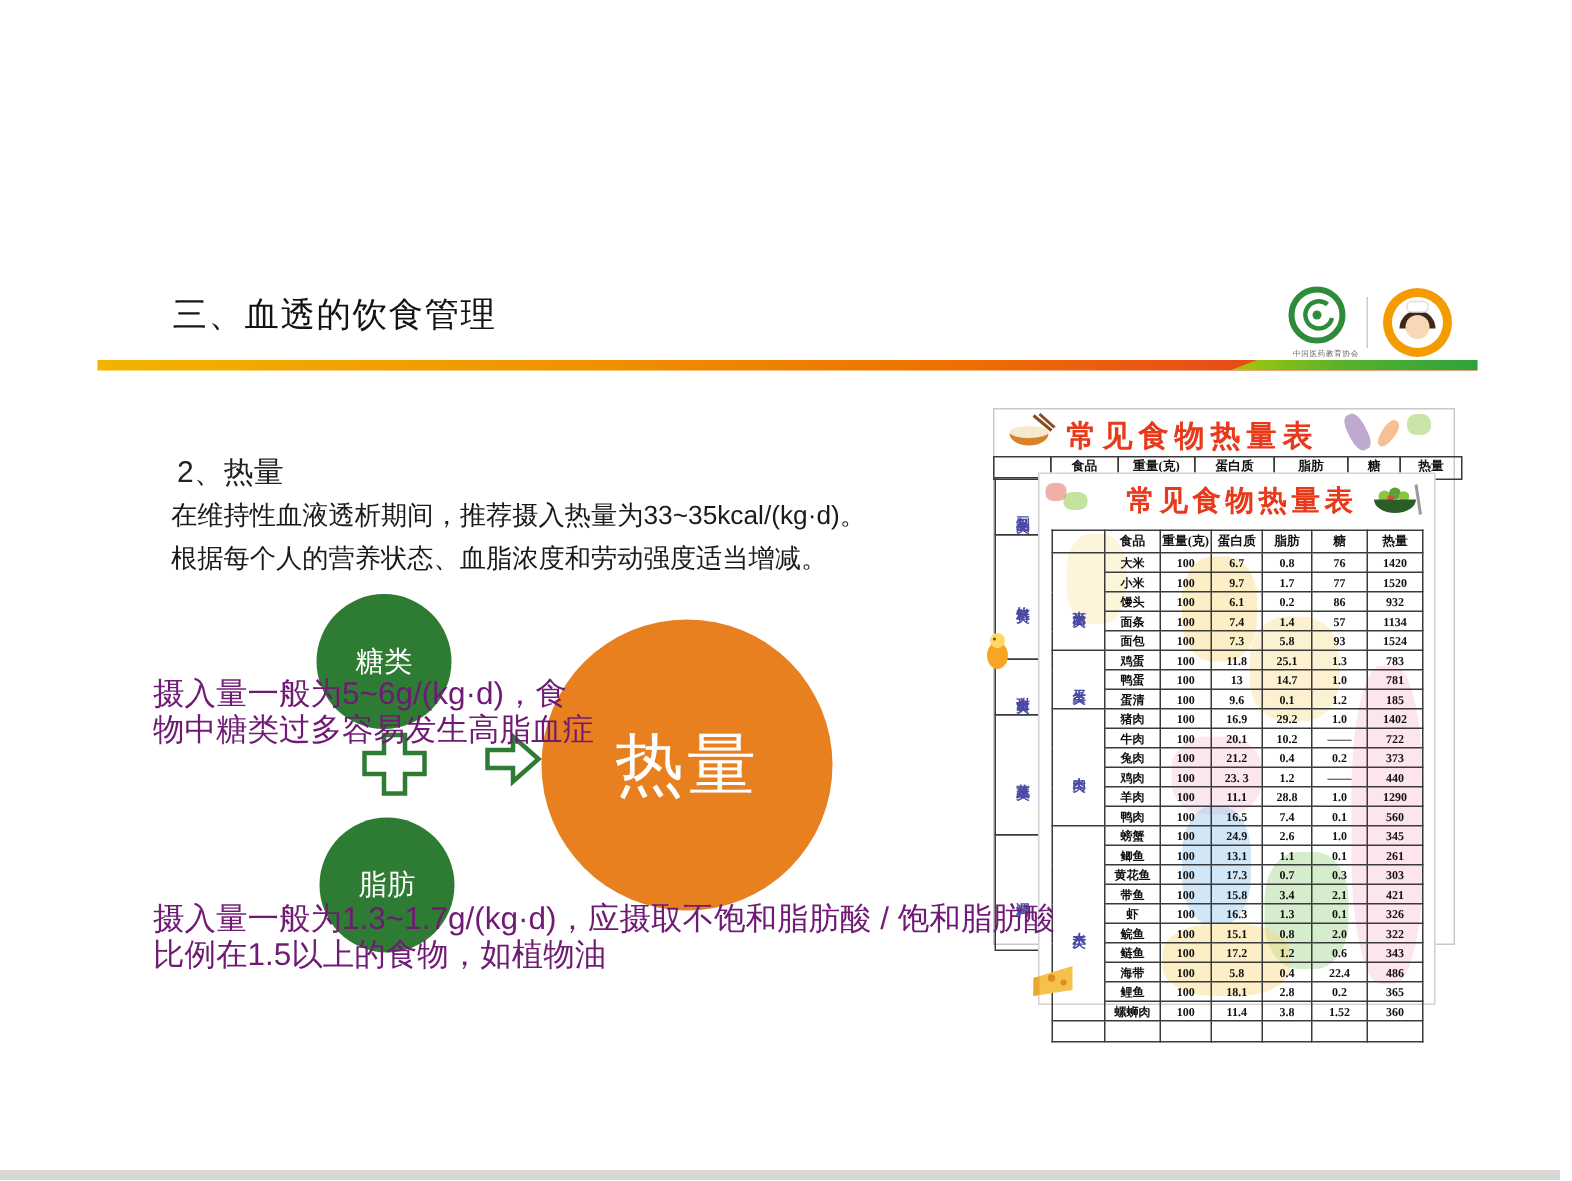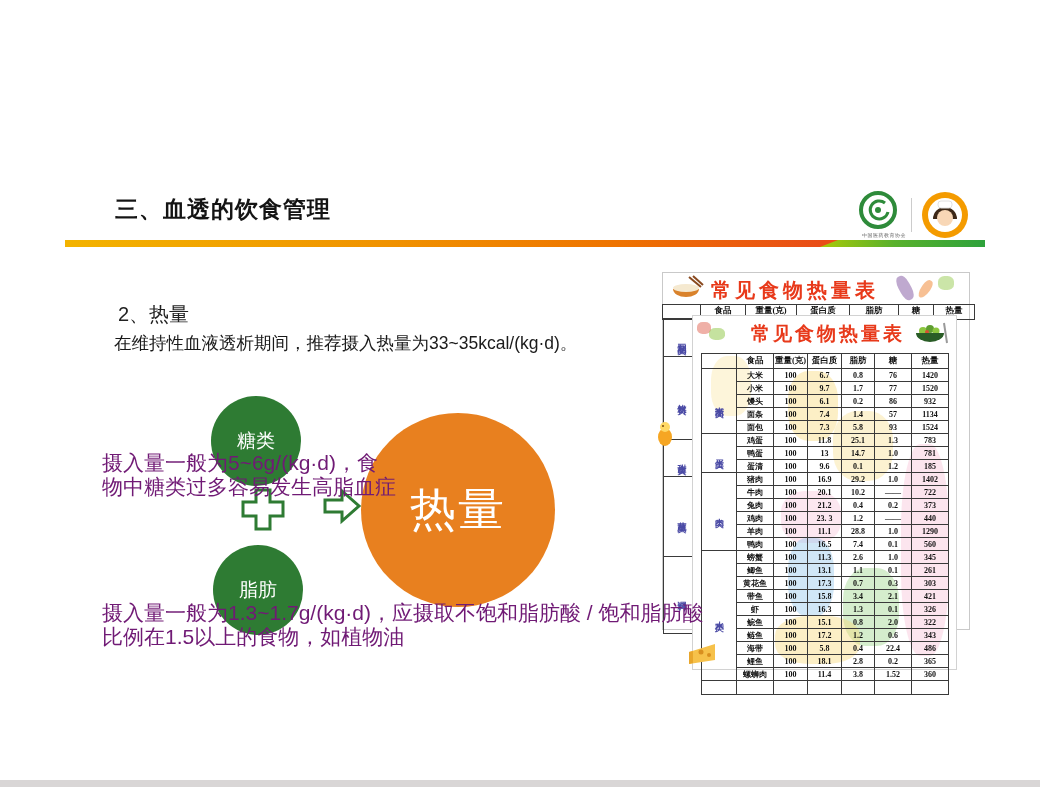--- a/index.html
+++ b/index.html
@@ -1,21 +1,21 @@
 <!DOCTYPE html>
 <html><head>
 <meta charset="utf-8">
 <style>
   html,body{margin:0;padding:0;background:#fff;}
   .slide{position:relative;width:1048px;height:787px;background:#ffffff;overflow:hidden;
          font-family:"Liberation Sans",sans-serif;color:#1a1a1a;}
   .abs{position:absolute;}
 
   
-  .slide-title{left:115px;top:194px;font-size:23px;font-weight:bold;color:#141414;letter-spacing:1px;}
+  .slide-title{left:115px;top:194px;font-size:23px;font-weight:normal;color:#141414;letter-spacing:1px;}
   .rule{left:65px;top:240px;width:920px;height:7px;
         background:linear-gradient(90deg,#f3b300 0%,#f09200 35%,#ee7300 60%,#e94d17 82%);}
   .rule-green{right:0;top:0;width:165px;height:7px;
         background:linear-gradient(90deg,#a9c908 0%,#59b12c 45%,#2ea23c 100%);
         clip-path:polygon(18px 0,100% 0,100% 100%,0 100%);}
   .logos{left:854px;top:190px;width:132px;height:50px;}
   .logo-divider{left:57px;top:8px;width:1px;height:34px;background:#cccccc;}
   .assoc-name{left:-8px;top:42px;width:76px;text-align:center;font-size:5px;color:#666;letter-spacing:.5px;}
 
   
@@ -85,20 +85,21 @@
         <path d="M13 29 a12 12 0 0 1 24 0 z" fill="#3d2817"></path>
         <circle cx="25" cy="28" r="8" fill="#f8d7b6"></circle>
         <rect x="18" y="11" width="14" height="7" rx="3" fill="#ffffff" stroke="#e0e0e0"></rect>
       </svg>
     </span>
   </div>
 
   <div class="abs sec-heading">2、热量</div>
   <div class="abs para">
     <div>在维持性血液透析期间，推荐摄入热量为33~35kcal/(kg·d)。</div>
+    <div>根据每个人的营养状态、血脂浓度和劳动强度适当增减。</div>
   </div>
 
   <div class="abs gcircle" style="left:211px;top:396px;">
     <span>糖类</span>
   </div>
   <div class="abs gcircle" style="left:213px;top:545px;">
     <span>脂肪</span>
   </div>
   <div class="abs ocircle">
     <span>热量</span>
@@ -332,21 +333,21 @@
               <td>100</td>
               <td>16.5</td>
               <td>7.4</td>
               <td>0.1</td>
               <td>560</td>
             </tr>
             <tr>
               <td rowspan="10" class="cat vtext">水产类</td>
               <td>螃蟹</td>
               <td>100</td>
-              <td>11.3</td>
+              <td>24.9</td>
               <td>2.6</td>
               <td>1.0</td>
               <td>345</td>
             </tr>
             <tr>
               <td>鲫鱼</td>
               <td>100</td>
               <td>13.1</td>
               <td>1.1</td>
               <td>0.1</td>

